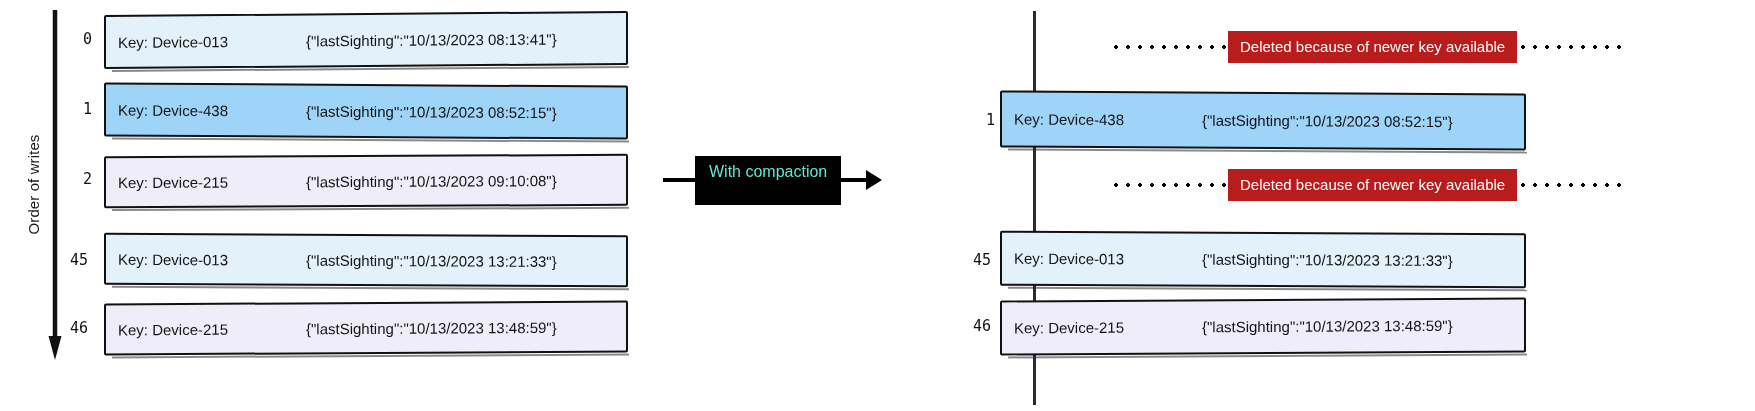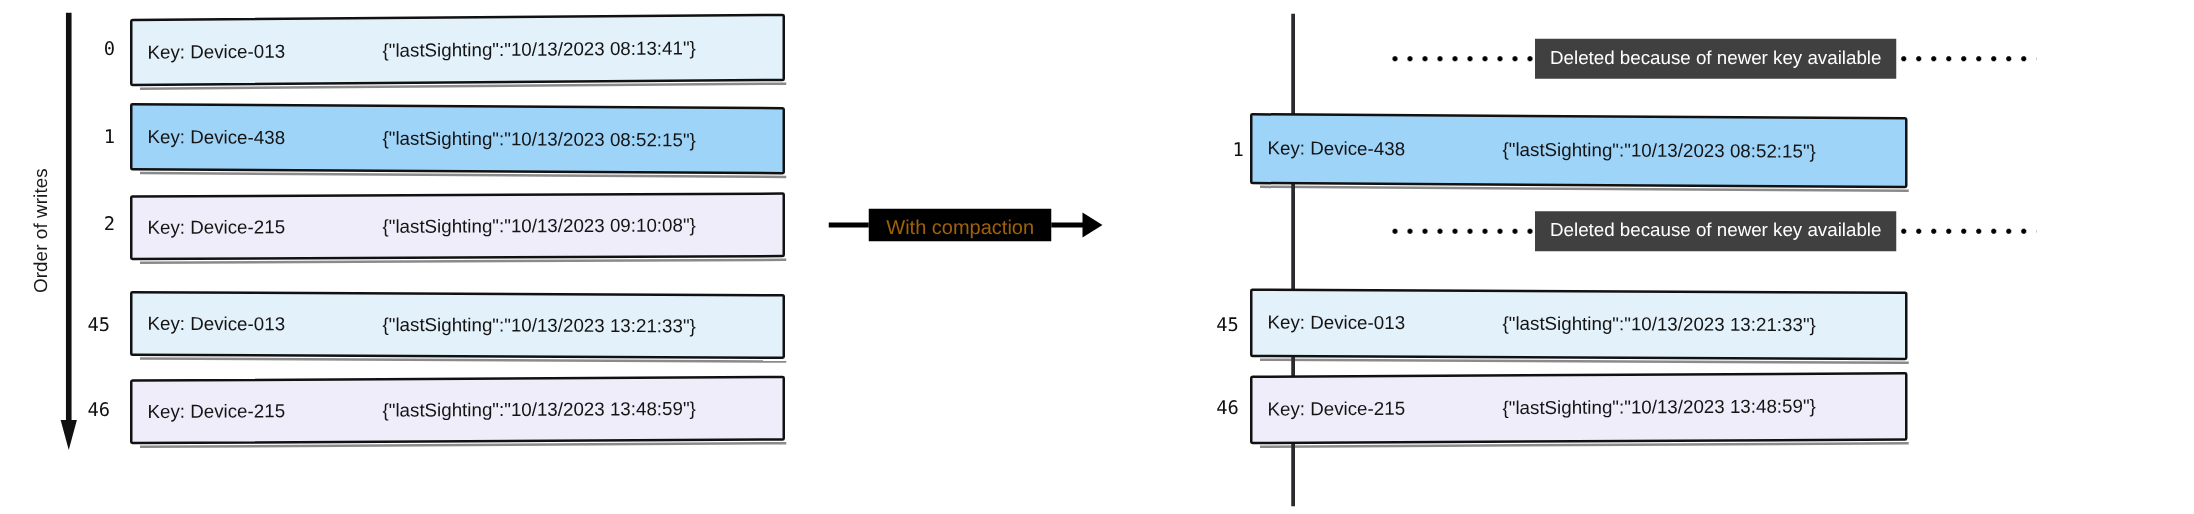--- a/index.html
+++ b/index.html
@@ -96,23 +96,23 @@
     display: flex;
     align-items: center;
   }
   #compaction-line-left {
     width: 32px;
     height: 4px;
     background: #000000;
   }
   #compaction-chip {
     background: #000000;
-    color: #a16207;
+    color: #5eead4;
     font-size: 16px;
-    padding: 8px 14px 2px 14px;
+    padding: 8px 14px 25px 14px;
     white-space: nowrap;
     line-height: 1;
   }
   #compaction-line-right {
     width: 26px;
     height: 4px;
     background: #000000;
   }
   #compaction-arrowhead {
     width: 0; height: 0;
@@ -140,21 +140,21 @@
     height: 30px;
   }
   .dot-run {
     height: 4px;
     background-image: radial-gradient(circle, #000 1.8px, rgba(0,0,0,0) 2.1px);
     background-size: 12px 4px;
     background-repeat: repeat-x;
     background-position: left center;
   }
   .deleted-chip {
-    background: #404040;
+    background: #b91c1c;
     color: #ffffff;
     font-size: 15px;
     line-height: 1;
     padding: 8px 12px 9px 12px;
     white-space: nowrap;
   }
 </style>
 </head>
 <body>
 

